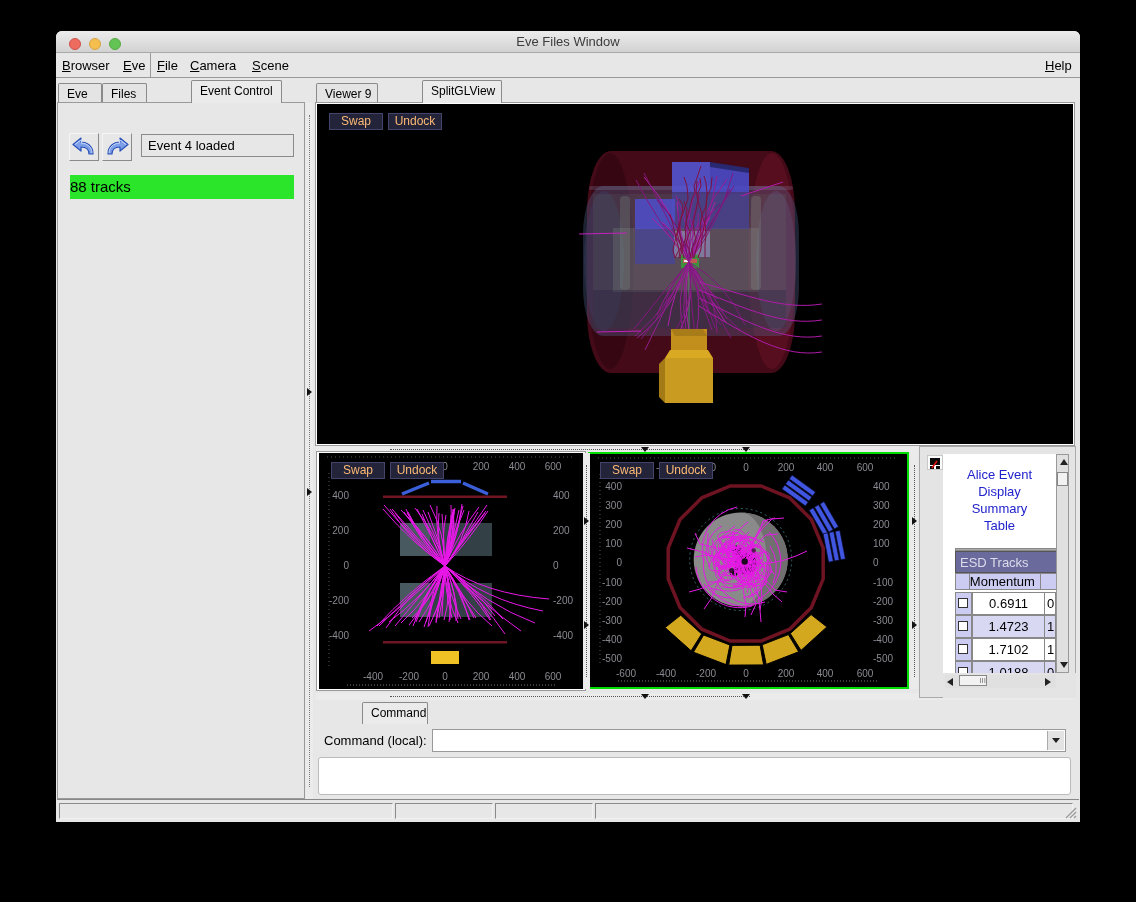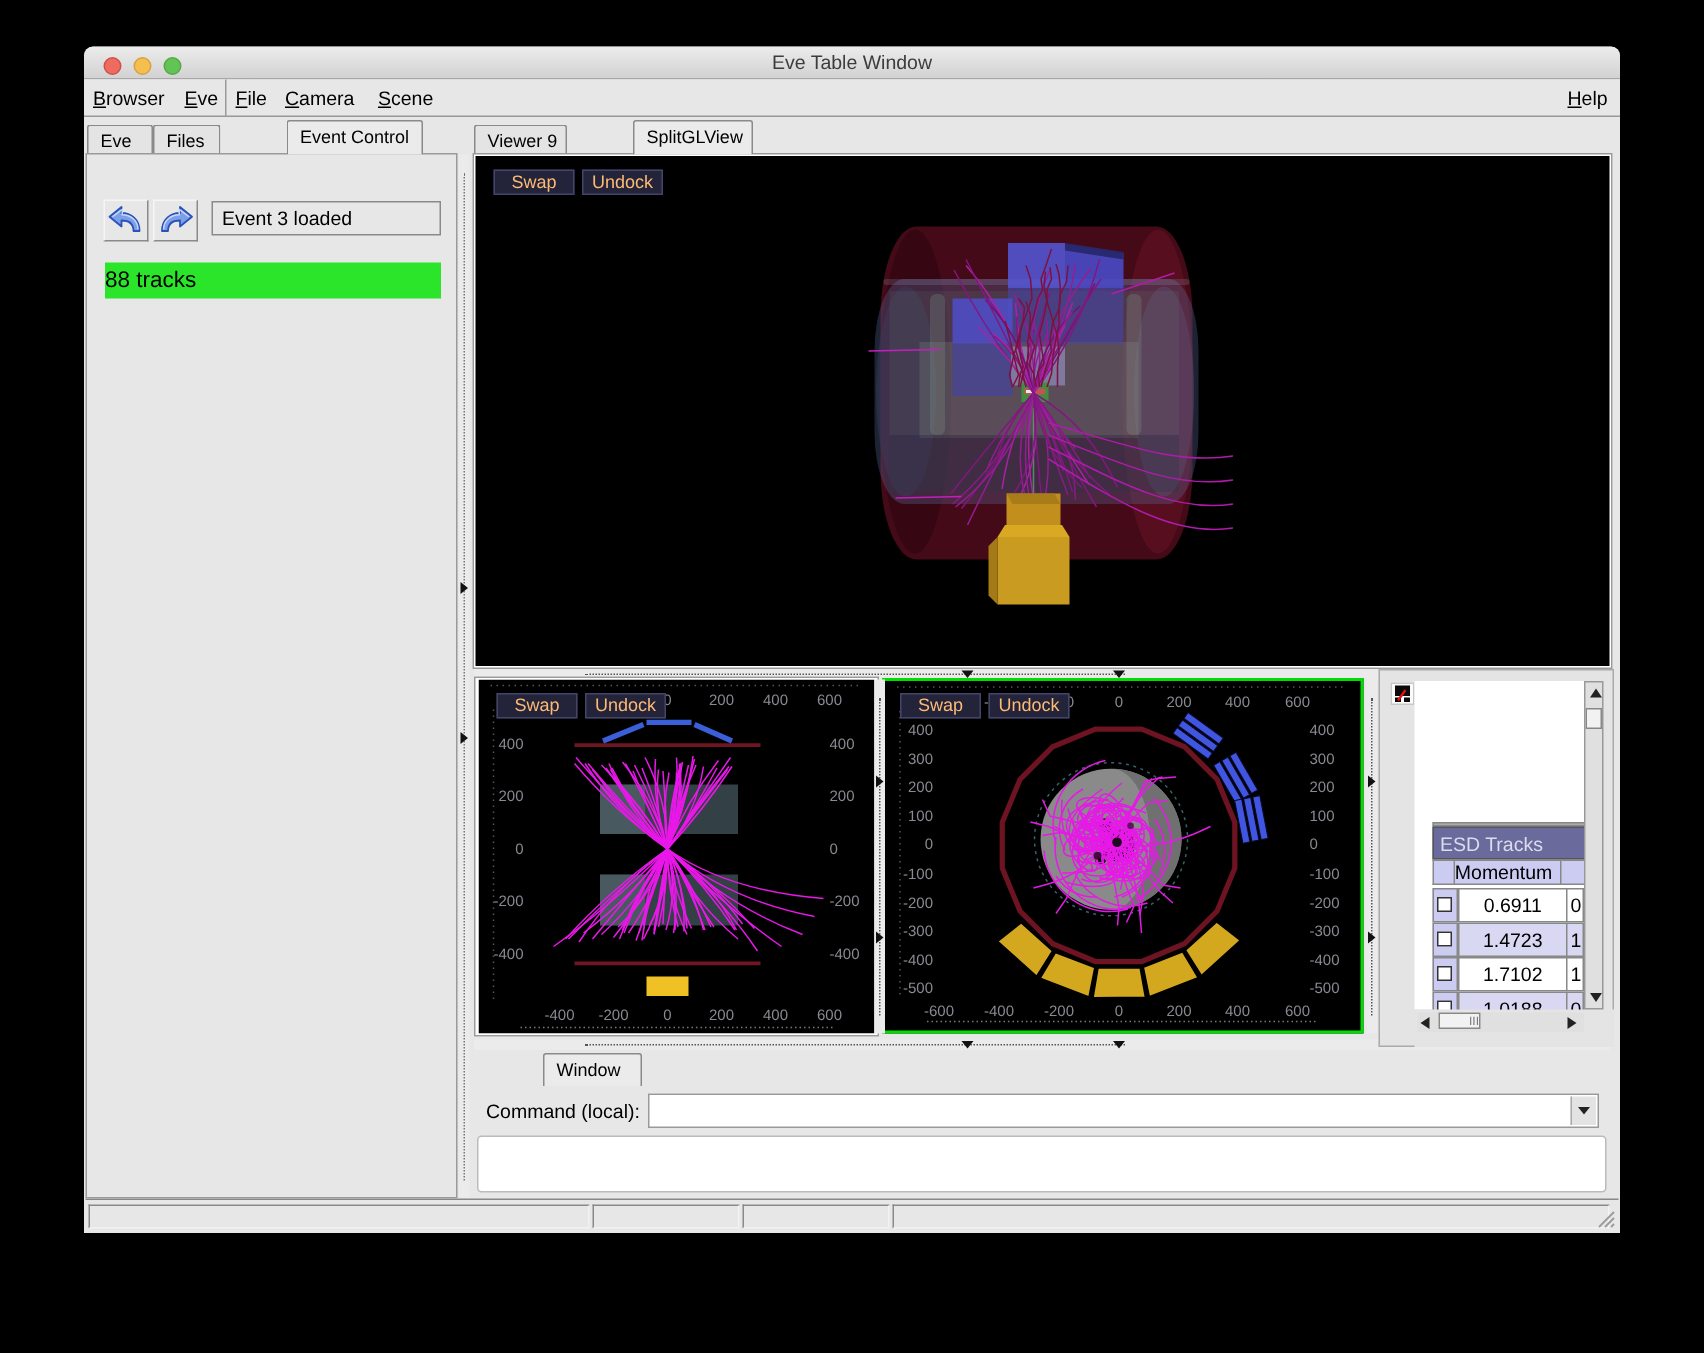--- a/index.html
+++ b/index.html
@@ -30,21 +30,21 @@
 .vsplit { position:absolute; width:7px; background:#ebebeb; }
 .hsplit { position:absolute; height:7px; background:#ebebeb; }
 .arrow { position:absolute; width:0; height:0; }
 text { font-family:"Liberation Sans", sans-serif; }
 </style></head><body>
 <div id="win">
  <div id="titlebar">
   <div class="tl" style="left:13px;background:#ee6b60;border:0.5px solid #ce5149;"></div>
   <div class="tl" style="left:33px;background:#f5bf4f;border:0.5px solid #d6a243;"></div>
   <div class="tl" style="left:53px;background:#61c454;border:0.5px solid #58a942;"></div>
-  <div id="title">Eve Table Window</div>
+  <div id="title">Eve Files Window</div>
  </div>
  <div id="menubar">
   <div class="mi" style="left:6px"><u>B</u>rowser</div>
   <div class="mi" style="left:67px"><u>E</u>ve</div>
   <div id="msep"></div>
   <div class="mi" style="left:101px"><u>F</u>ile</div>
   <div class="mi" style="left:134px"><u>C</u>amera</div>
   <div class="mi" style="left:196px"><u>S</u>cene</div>
   <div class="mi" style="left:989px"><u>H</u>elp</div>
  </div>
@@ -59,21 +59,21 @@
         <path d="M21,17 C21,9 15,5 9,5 L9,1 L1,7.5 L9,14 L9,10 C14,10 17,12 17,17 Z" fill="#7d9ee8" stroke="#2a52b8" stroke-width="1.2" stroke-linejoin="round"></path>
         <path d="M20,16 C20,10 15,6.2 9.5,6.2 L9.5,2.6 L3,7.5" fill="none" stroke="#c9d8f5" stroke-width="1"></path>
       </g>
     </svg></div>
 <div class="blk raised" style="left:102px;top:133px;width:30px;height:28px;background:#e7e7e7;z-index:4;padding:3px 0 0 2px"><svg width="24" height="20" viewBox="0 0 24 20">
       <g transform="scale(-1,1) translate(-24,0)">
         <path d="M21,17 C21,9 15,5 9,5 L9,1 L1,7.5 L9,14 L9,10 C14,10 17,12 17,17 Z" fill="#7d9ee8" stroke="#2a52b8" stroke-width="1.2" stroke-linejoin="round"></path>
         <path d="M20,16 C20,10 15,6.2 9.5,6.2 L9.5,2.6 L3,7.5" fill="none" stroke="#c9d8f5" stroke-width="1"></path>
       </g>
     </svg></div>
-<div class="blk" style="left:141px;top:134px;width:153px;height:23px;border:1px solid #8a8a8a;background:#e7e7e7;z-index:4;font-size:13px;color:#000;padding:3px 0 0 6px">Event 3 loaded</div>
+<div class="blk" style="left:141px;top:134px;width:153px;height:23px;border:1px solid #8a8a8a;background:#e7e7e7;z-index:4;font-size:13px;color:#000;padding:3px 0 0 6px">Event 4 loaded</div>
 <div class="blk" style="left:70px;top:175px;width:224px;height:24px;background:#2be52b;z-index:4;font-size:15px;color:#000;text-align:left;line-height:24px">88 tracks</div>
 
 <div class="tab" style="left:316px;top:83px;width:62px">Viewer 9</div>
 <div class="tab on" style="left:378px;top:80px;width:80px">SplitGLView</div>
 <div class="blk" style="left:315px;top:102px;width:760px;height:344px;background:#fff;border:1px solid #9a9a9a;z-index:2"></div>
 <div class="blk" style="left:317px;top:104px;width:756px;height:340px;background:#000;z-index:3"><svg width="757" height="341" viewBox="0 0 757 341">
       <rect x="270" y="47" width="208" height="222" rx="24" ry="60" fill="rgba(112,16,38,0.62)"></rect>
       <ellipse cx="293" cy="157" rx="24" ry="108" fill="rgba(40,6,15,0.52)"></ellipse>
       <ellipse cx="455" cy="157" rx="24" ry="108" fill="rgba(138,26,52,0.26)"></ellipse>
       <rect x="266" y="82" width="216" height="150" rx="20" ry="48" fill="rgba(88,102,150,0.34)"></rect>
@@ -508,20 +508,21 @@
 <div class="blk" style="left:919px;top:446px;width:157px;height:252px;background:#e4e4e4;border:1px solid #aaa;z-index:3"></div>
 <div class="blk" style="left:927px;top:455px;width:16px;height:15px;background:#fbfbfb;border:1px solid #c8c8c8;z-index:4">
  <svg width="14" height="13">
       <rect x="2" y="1" width="10" height="7" fill="#0a0a0a"></rect>
  <rect x="2" y="9" width="4" height="3" fill="#0a0a0a"></rect>
       <rect x="8" y="9" width="4" height="3" fill="#0a0a0a"></rect>
  <path d="M4,11 L9,4" stroke="#dd1111" stroke-width="1.6" fill="none"></path>
     </svg>
 </div>
 <div class="blk" style="left:943px;top:454px;width:113px;height:219px;background:#fff;z-index:4;overflow:hidden">
+ <div style="color:#2222cc;font-size:13px;text-align:center;margin-top:12px;line-height:17px">Alice Event<br>Display<br>Summary<br>Table</div>
  <div style="position:absolute;left:12px;top:94px;width:110px">
   <div style="height:3px;background:#aaa;border:1px solid #888"></div>
   <div style="background:#6a6a9d;color:#dcdcec;font-size:13px;height:22px;line-height:22px;padding-left:4px;border:1px solid #555">ESD Tracks</div>
   <table style="border-collapse:collapse;font-size:13px;color:#000">
    <tbody>
           <tr>
             <td style="width:17px;background:#ccccf2;border:1px solid #888"></td>
        <td style="width:72px;background:#ccccf2;border:1px solid #888;text-align:left">Momentum</td>
        <td style="width:30px;background:#ccccf2;border:1px solid #888"></td>
           </tr>
@@ -563,21 +564,21 @@
 <div class="blk" style="left:945px;top:675px;width:111px;height:13px;background:#e0e0e0;z-index:7">
  <div class="arrow" style="left:2px;top:3px;border-top:4px solid transparent;border-bottom:4px solid transparent;border-right:6px solid #222"></div>
  <div style="position:absolute;left:14px;top:0;width:28px;height:11px;background:#f2f2f2;border:1px solid #888;font-size:8px;color:#777;text-align:right;line-height:10px">III</div>
  <div class="arrow" style="left:100px;top:3px;border-top:4px solid transparent;border-bottom:4px solid transparent;border-left:6px solid #222"></div>
 </div>
 <div class="hsplit" style="left:316px;top:693px;width:757px">
 <div style="position:absolute;left:74px;top:3px;width:360px;border-top:1px dotted #555"></div>
 <div class="arrow" style="left:325px;top:1px;border-left:4px solid transparent;border-right:4px solid transparent;border-top:5px solid #111"></div>
 <div class="arrow" style="left:426px;top:1px;border-left:4px solid transparent;border-right:4px solid transparent;border-top:5px solid #111"></div>
 </div>
-<div class="tab on" style="left:318px;top:702px;width:66px;height:22px">Window</div>
+<div class="tab on" style="left:318px;top:702px;width:66px;height:22px">Command</div>
 <div class="blk" style="left:316px;top:724px;width:757px;height:75px;background:#e7e7e7;z-index:2"></div>
 <div class="blk" style="left:324px;top:733px;z-index:4;font-size:13px;color:#000">Command (local):</div>
 <div class="blk" style="left:432px;top:729px;width:634px;height:23px;background:#fff;border:1px solid #999;z-index:4">
  <div style="position:absolute;right:1px;top:1px;width:17px;height:19px;background:#e3e3e3;border-left:1px solid #aaa">
   <div class="arrow" style="left:4px;top:7px;border-left:4px solid transparent;border-right:4px solid transparent;border-top:5px solid #222"></div>
  </div>
 </div>
 <div class="blk" style="left:318px;top:757px;width:753px;height:38px;background:#fff;border:1px solid #bbb;border-radius:3px;z-index:4"></div>
 <div class="vsplit" style="left:306px;top:103px;height:696px;z-index:4">
 <div style="position:absolute;left:3px;top:12px;height:672px;border-left:1px dotted #777"></div>

